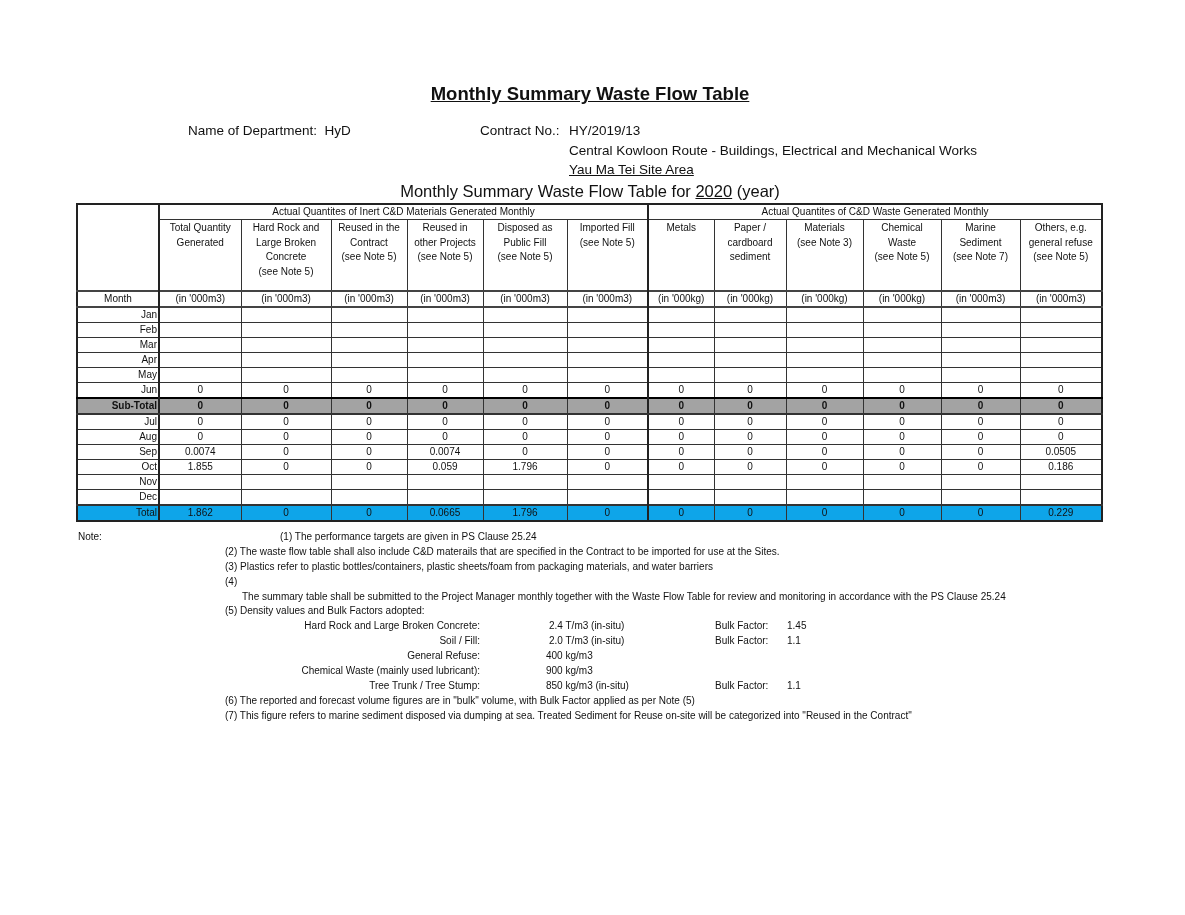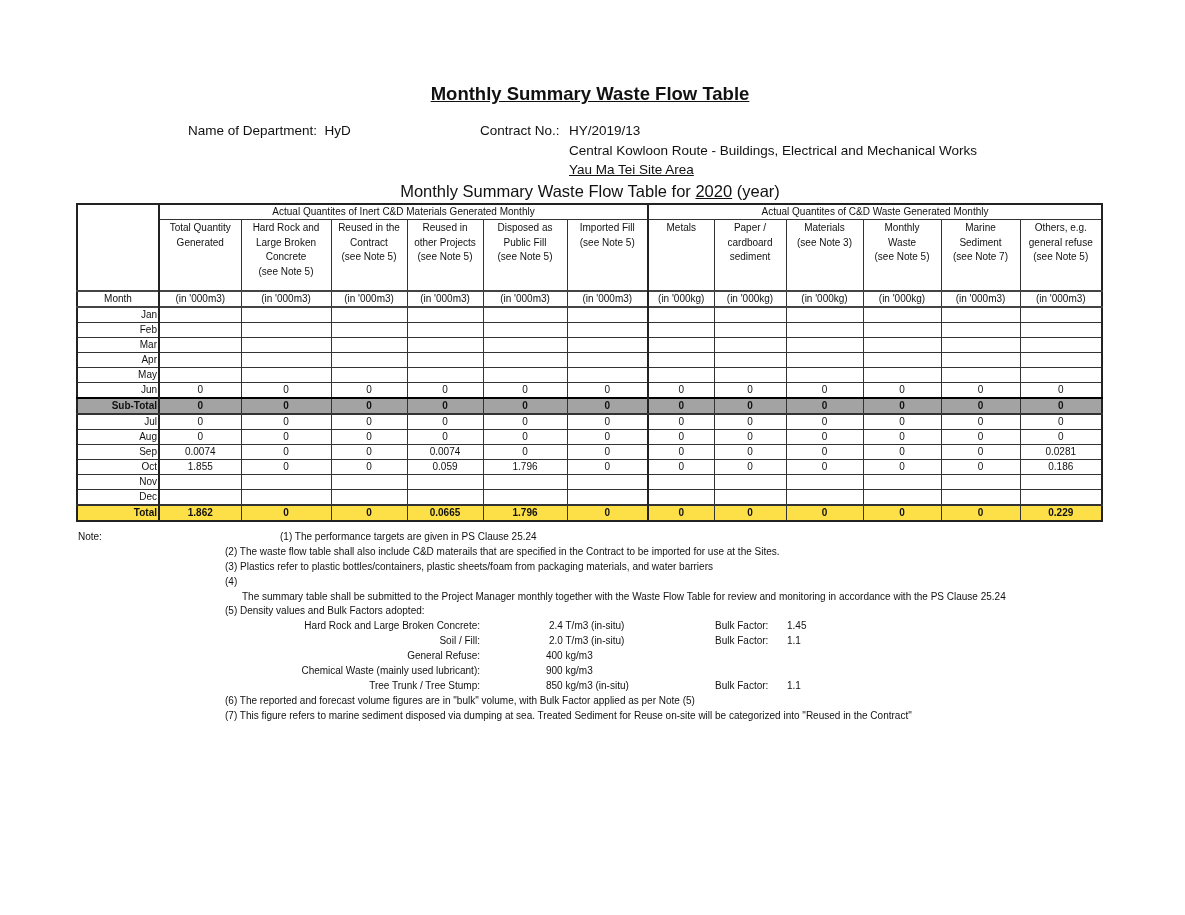--- a/index.html
+++ b/index.html
@@ -22,21 +22,21 @@
              text-align:center; vertical-align:middle; overflow:hidden; white-space:nowrap; line-height:14px; }
   table.wf th.grp { height:14px; }
   table.wf th.colh { height:69px; vertical-align:top; white-space:normal; line-height:14.6px; padding-top:1px; }
   table.wf th.unit { height:14px; border-top:2px solid #444; }
   table.wf th.month-h { vertical-align:bottom; border-bottom:1px solid #333; }
   table.wf td { height:14px; }
   table.wf td.mcell { text-align:right; padding-right:1px; border-right:2px solid #222; }
   table.wf th.mhead { border-right:2px solid #222; }
   table.wf .secb { border-right:2px solid #222;margin-top:36px; }
   table.wf tr.sub td { background:#a3a3a3; font-weight:bold; border-top:2px solid #000000; border-bottom:2px solid #333; }
-  table.wf tr.tot td { background:#fde047; font-weight:bold; border-top:2px solid #333; }
+  table.wf tr.tot td { background:#0ea5e9; font-weight:normal; border-top:2px solid #333; }
   table.wf tr.thick td { border-top:2px solid #444; }
 
   .note { position:absolute; font-size:10px; white-space:nowrap; }
   .dens-name { position:absolute; font-size:10px; text-align:right; width:300px; white-space:nowrap; }
 </style>
 </head>
 <body>
 
 <div class="abs" id="title"><span>Monthly Summary Waste Flow Table</span></div>
 
@@ -106,21 +106,21 @@
         <th class="colh">
           <div>Paper /</div>
           <div>cardboard</div>
           <div>sediment</div>
         </th>
         <th class="colh">
           <div>Materials</div>
           <div>(see Note 3)</div>
         </th>
         <th class="colh">
-          <div>Monthly</div>
+          <div>Chemical</div>
           <div>Waste</div>
           <div>(see Note 5)</div>
         </th>
         <th class="colh">
           <div>Marine</div>
           <div>Sediment</div>
           <div>(see Note 7)</div>
         </th>
         <th class="colh">
           <div>Others, e.g.</div>
@@ -286,21 +286,21 @@
         <td>0</td>
         <td>0</td>
         <td>0.0074</td>
         <td>0</td>
         <td class="secb">0</td>
         <td>0</td>
         <td>0</td>
         <td>0</td>
         <td>0</td>
         <td>0</td>
-        <td>0.0281</td>
+        <td>0.0505</td>
       </tr>
       <tr>
         <td class="mcell">Oct</td>
         <td>1.855</td>
         <td>0</td>
         <td>0</td>
         <td>0.059</td>
         <td>1.796</td>
         <td class="secb">0</td>
         <td>0</td>

